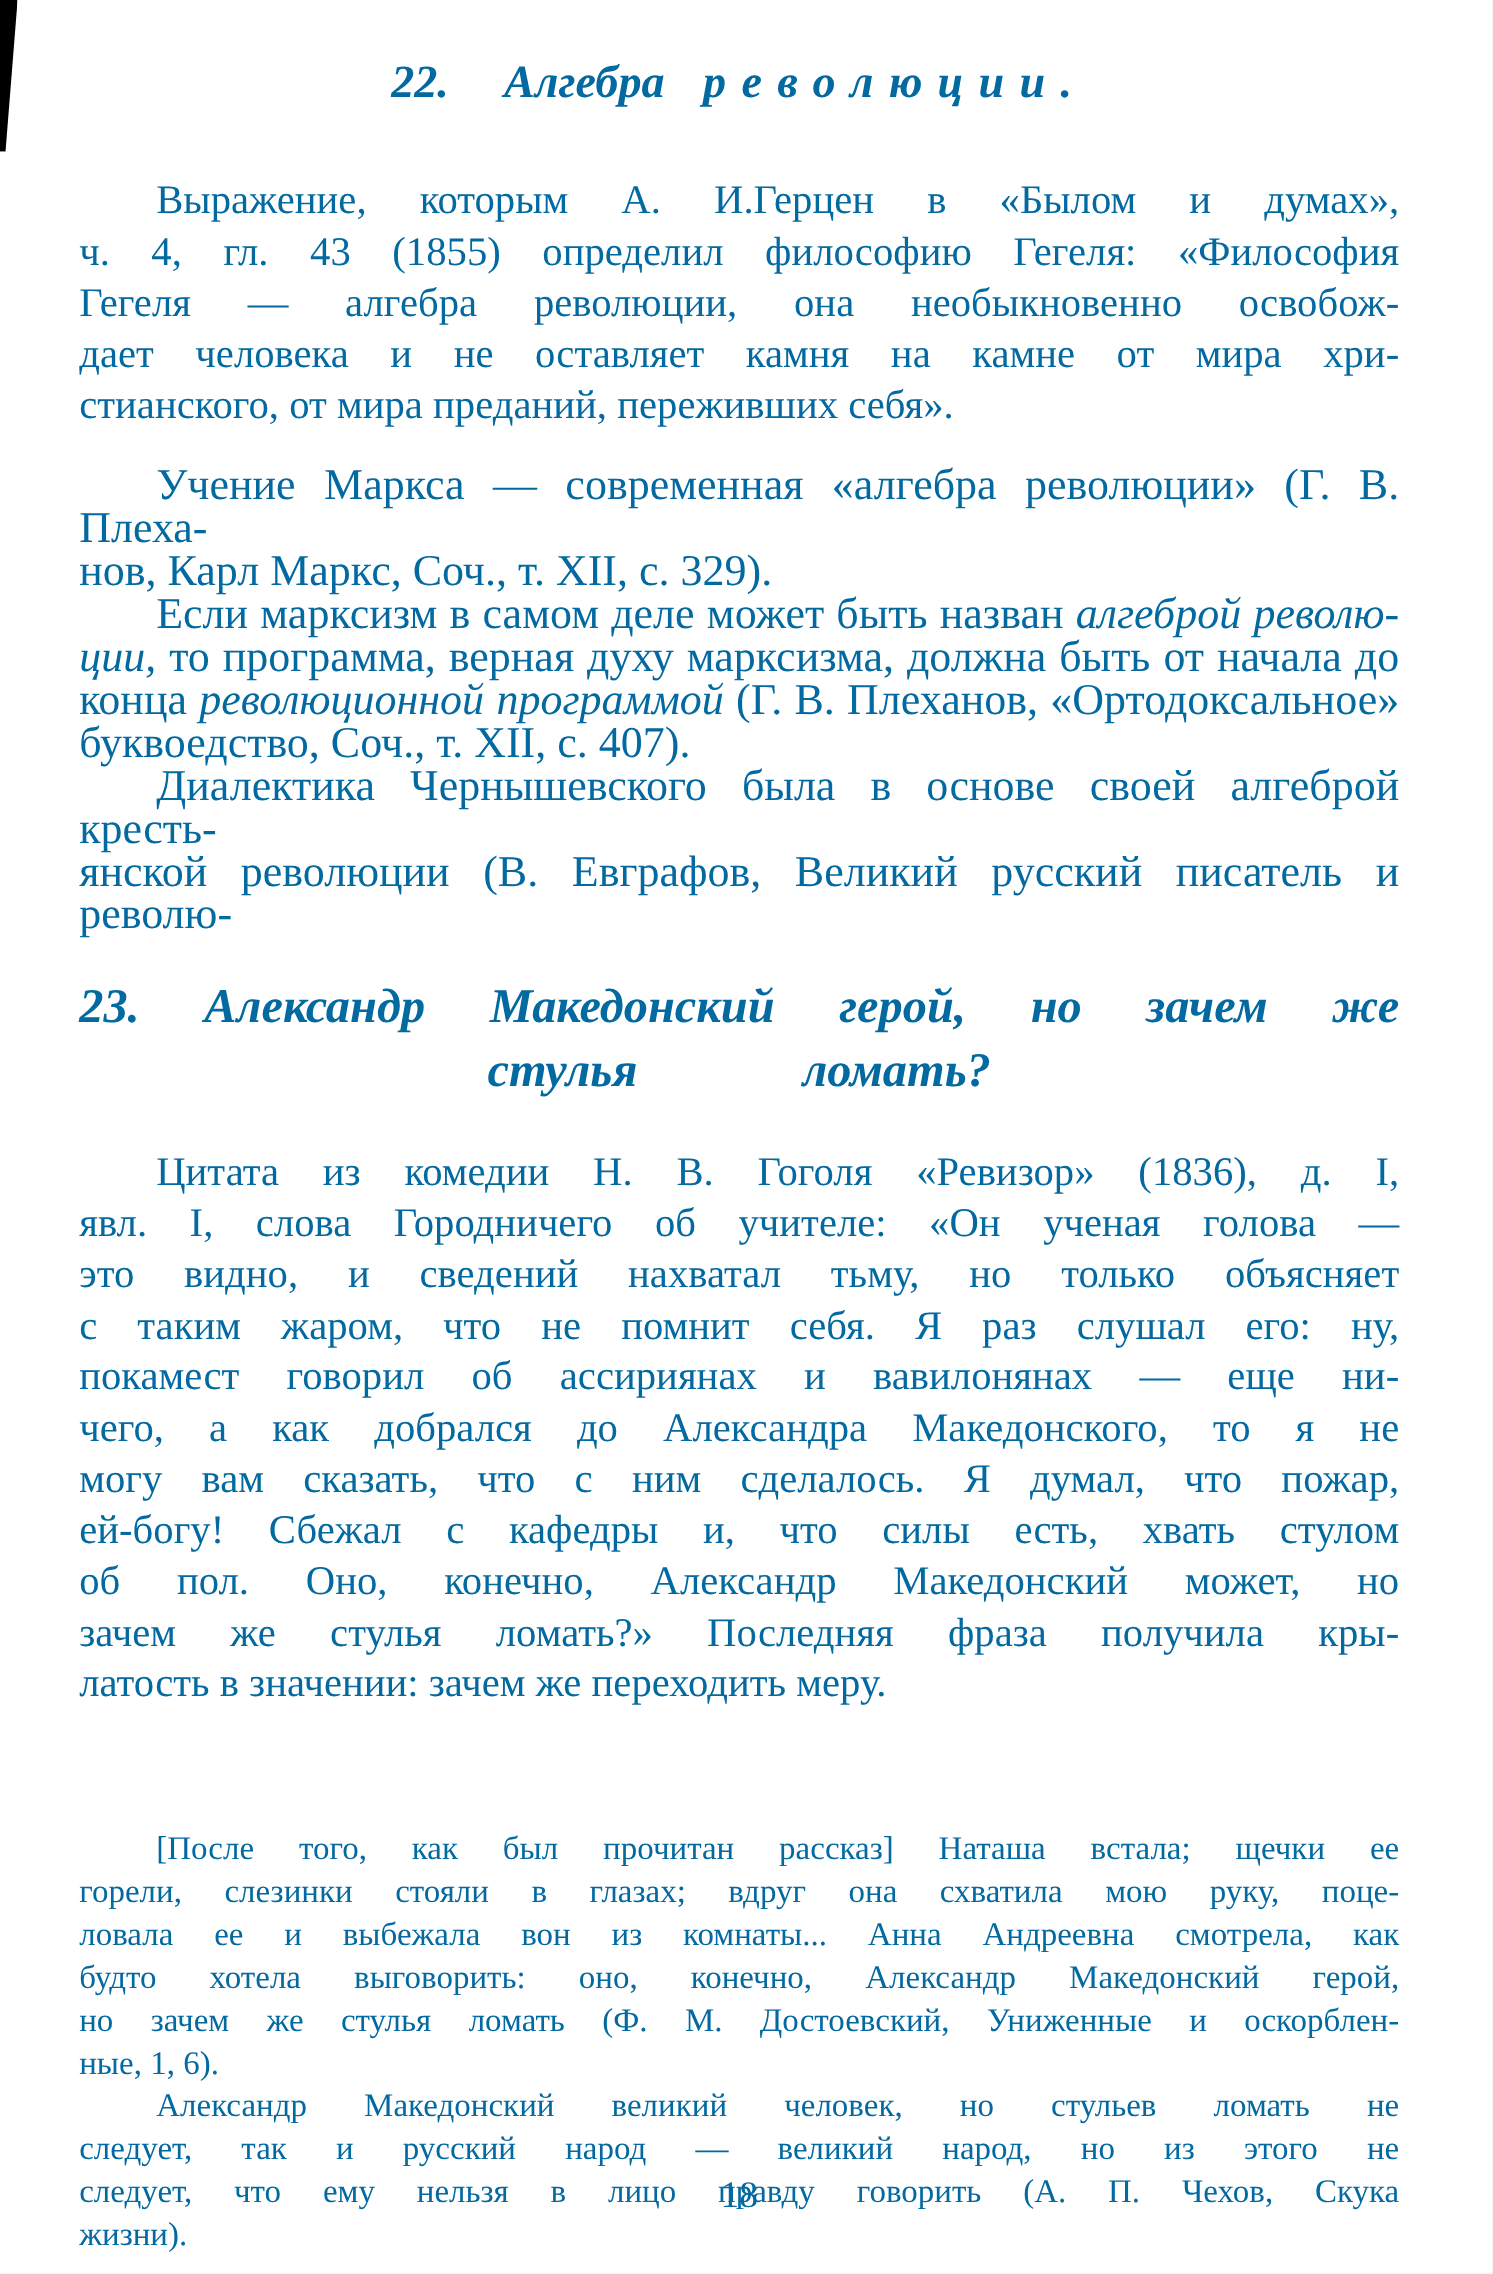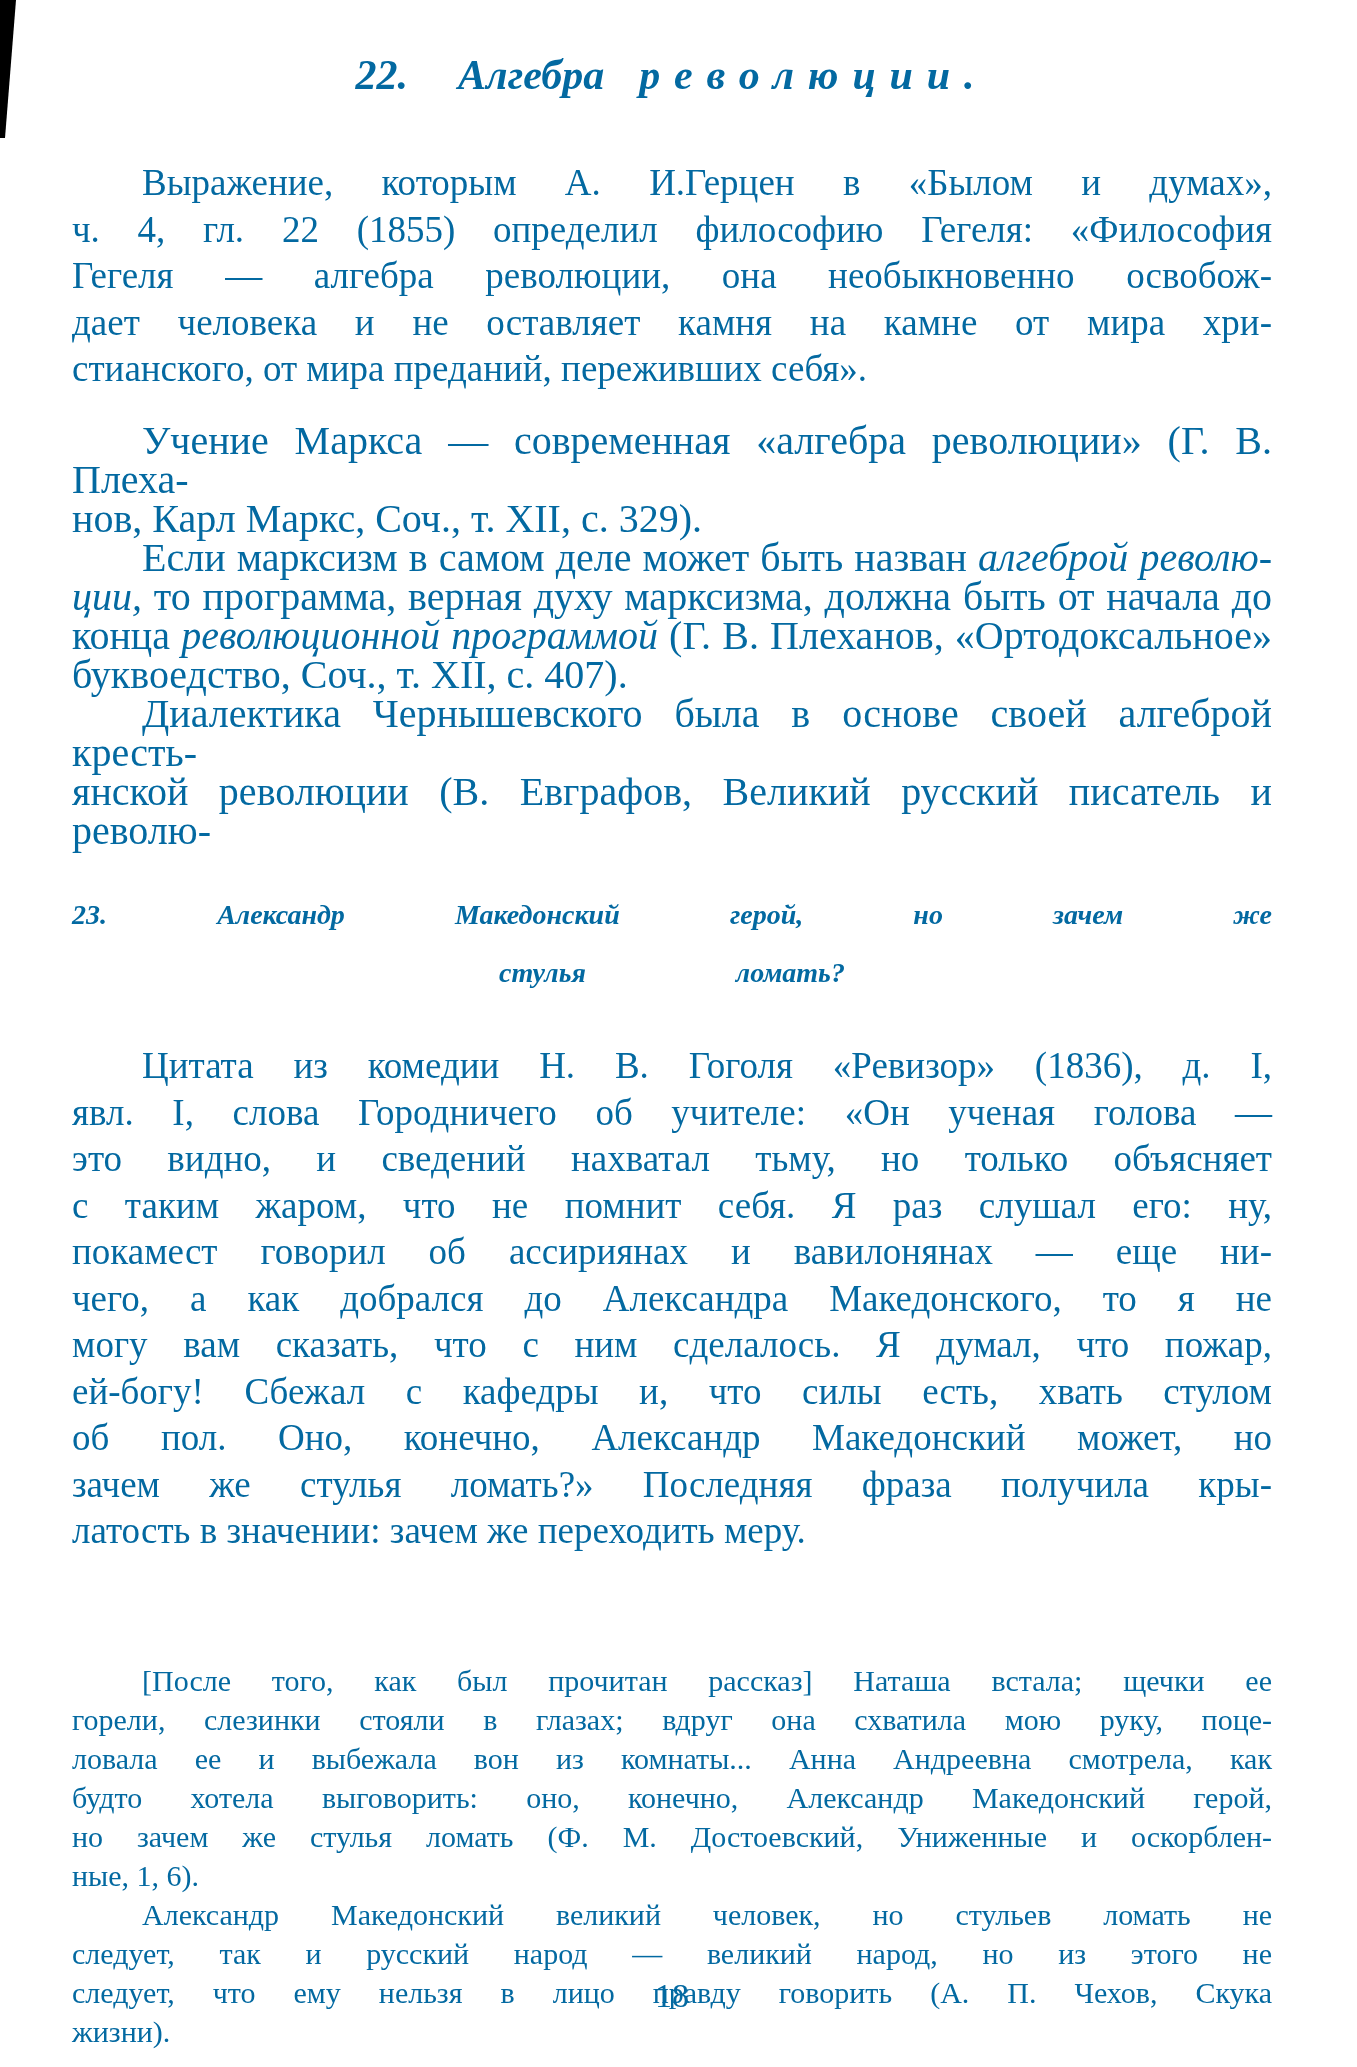--- a/index.html
+++ b/index.html
@@ -29,21 +29,21 @@
   }
   .h22-num{margin-right:50px;}
   .h22-w1{margin-right:35px;}
   .spaced{letter-spacing:0.33em;}
 
   .p22{top:160px;font-size:37px;line-height:46.5px;}
   .c22{top:421px;font-size:40px;line-height:39px;}
 
   .h23{
     top:886px;
-    font-size:28px;font-weight:bold;font-style:italic;line-height:58px;
+    font-size:44px;font-weight:bold;font-style:italic;line-height:58px;
   }
   .h23 .l2{text-align:center;text-align-last:center;font-style:italic;}
   .gap-left{margin-left:150px;}
 
   .p23{top:1043px;font-size:37px;line-height:46.5px;}
   .c23{top:1661px;font-size:30px;line-height:39px;}
 
   .pageno{
     top:1976px;text-align:center;text-align-last:center;
     font-size:34px;line-height:40px;
@@ -55,21 +55,21 @@
 <div class="page">
 
   <div class="artifact"></div>
 
   <div class="block h22">
     <span class="h22-num">22.</span><span class="h22-w1">Алгебра</span><span class="spaced">революции.</span>
   </div>
 
   <div class="block p22">
     <div class="line just indent">Выражение, которым А. И.Герцен в «Былом и думах»,</div>
-    <div class="line just">ч. 4, гл. 22 (1855) определил философию Гегеля: «Философия</div>
+    <div class="line just">ч. 4, гл. 43 (1855) определил философию Гегеля: «Философия</div>
     <div class="line just">Гегеля — алгебра революции, она необыкновенно освобож-</div>
     <div class="line just">дает человека и не оставляет камня на камне от мира хри-</div>
     <div class="line">стианского, от мира преданий, переживших себя».</div>
   </div>
 
   <div class="block c22">
     <div class="line just indent">Учение Маркса — современная «алгебра революции» (Г. В. Плеха-</div>
     <div class="line">нов, Карл Маркс, Соч., т. XII, с. 329).</div>
     <div class="line just indent"><span>Если марксизм в самом деле может быть назван </span><span class="it">алгеброй револю-</span></div>
     <div class="line just"><span class="it">ции,</span><span> то программа, верная духу марксизма, должна быть от начала до</span></div>

